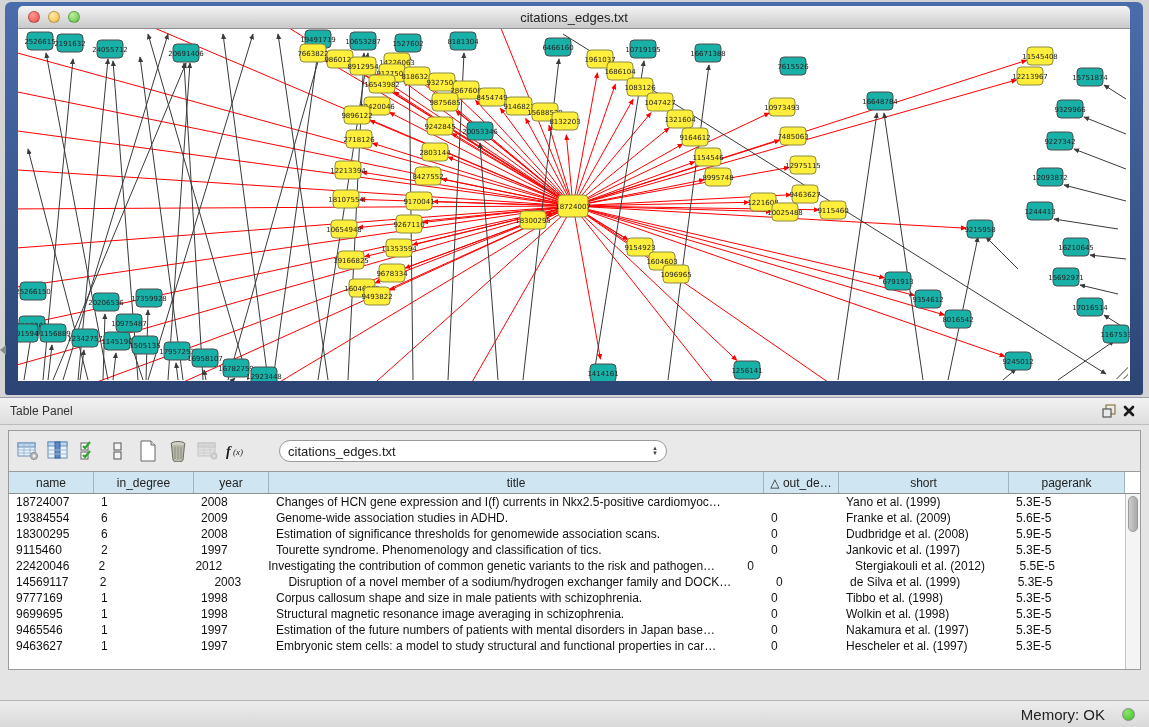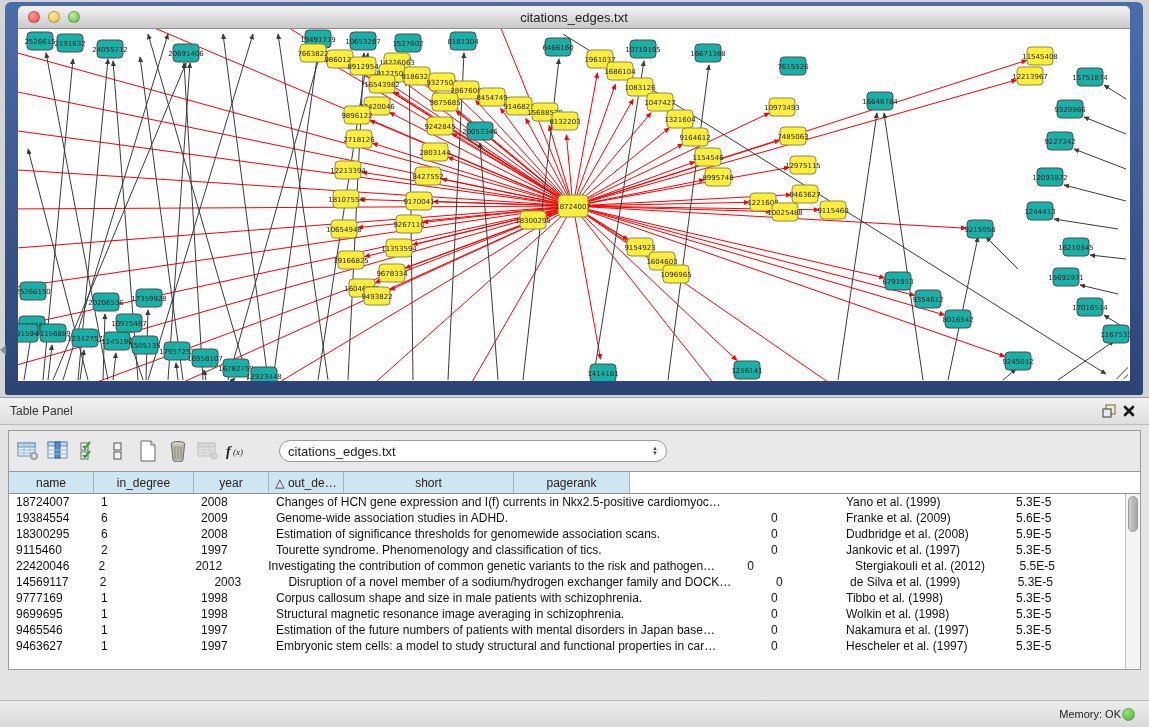--- a/index.html
+++ b/index.html
@@ -56,21 +56,21 @@
   .tabbar{position:absolute;left:0;right:0;top:276px;display:flex;justify-content:center;}
   .seg{display:flex;border:1px solid #8e8e8e;border-radius:5px;overflow:hidden;background:#fdfdfd;
       box-shadow:0 1px 1px rgba(255,255,255,.8);}
   .tab{padding:3px 14px;font-size:13px;color:#222;border-right:1px solid #b5b5b5;cursor:pointer;background:#fdfdfd;}
   .tab:last-child{border-right:none;}
   .tab.active{background:linear-gradient(#7b7b7b,#6c6c6c);color:#e8e8e8;}
 
   
   .statusbar{position:absolute;left:0;top:700px;width:1149px;height:27px;background:linear-gradient(#ededed,#d9d9d9);
     border-top:1px solid #b3b3b3;box-sizing:border-box;display:flex;align-items:center;justify-content:flex-end;padding-right:14px;}
-  .mem-label{font-size:11px;color:#222;margin-right:1px;}
+  .mem-label{font-size:15px;color:#222;margin-right:17px;}
   .mem-dot{width:13px;height:13px;border-radius:50%;background:radial-gradient(circle at 35% 30%,#8ae86a,#3fbe25);
     border:1px solid #8a8a8a;box-sizing:border-box;}
 
   
   .er{stroke:#ff0000;stroke-width:1;}
   .eb{stroke:#3a3a3a;stroke-width:1;}
   .ny,.nh{fill:#ffee3a;stroke:#8b8b45;stroke-width:1;}
   .nt{fill:#17b1a8;stroke:#4c4c4c;stroke-width:1;}
   .nl{font-family:"DejaVu Sans",sans-serif;font-size:7px;fill:#222;text-anchor:middle;}
 </style>
@@ -696,20 +696,21 @@
             <span>▼</span>
           </span>
       </div>
     </div>
 
     <div class="table-wrap">
       <div class="thead" id="thead">
           <div class="th" style="width: 85px;">name</div>
           <div class="th" style="width: 100px;">in_degree</div>
           <div class="th" style="width: 75px;">year</div>
+          <div class="th" style="width: 495px;">title</div>
           <div class="th" style="width: 75px;">△ out_de…</div>
           <div class="th" style="width: 170px;">short</div>
           <div class="th" style="width: 116px;">pagerank</div>
         </div>
       <div class="tbody" id="tbody">
           <div class="tr">
             <div class="td" style="width: 85px;">18724007</div>
             <div class="td" style="width: 100px;">1</div>
             <div class="td" style="width: 75px;">2008</div>
             <div class="td" style="width: 495px;">Changes of HCN gene expression and I(f) currents in Nkx2.5-positive cardiomyoc…</div>

